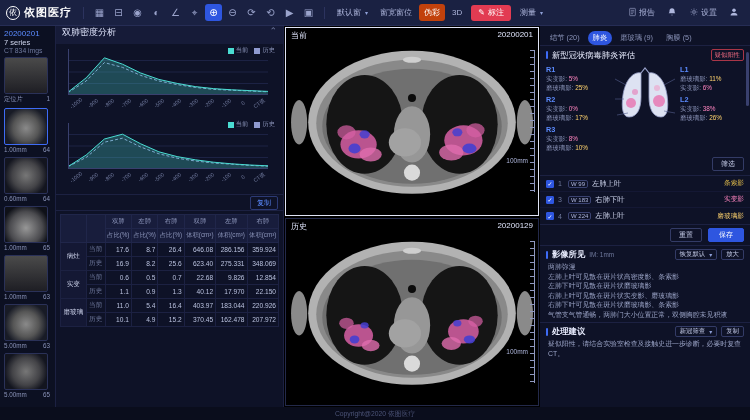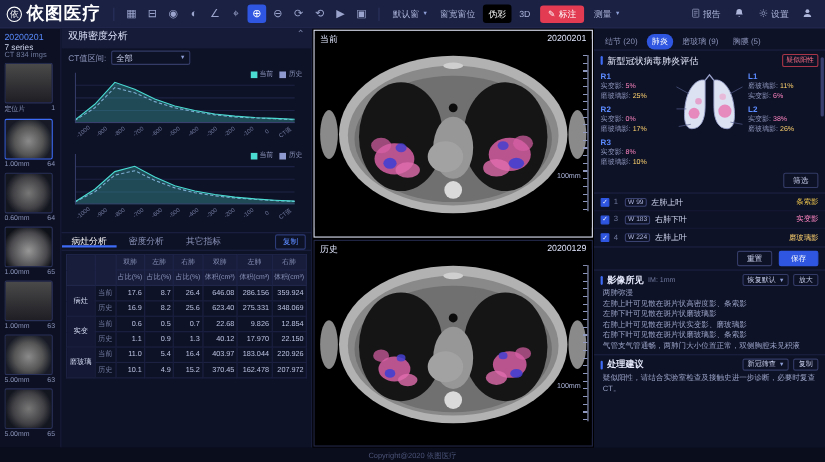--- a/index.html
+++ b/index.html
@@ -6,28 +6,28 @@
 html,body{width:750px;height:420px;overflow:hidden;background:#080b18;
   font-family:"Liberation Sans","DejaVu Sans",sans-serif;color:#ccd2ea;font-size:9px}
 #app{width:750px;height:420px;display:flex;flex-direction:column}
 
 
 .toolbar{height:26px;flex:0 0 26px;background:#1a2142;border-bottom:1px solid #262d55;
   display:flex;align-items:center;padding:0 6px;gap:4px}
 .brand{display:flex;align-items:center;gap:4px;color:#fff;margin-right:4px}
 .brand .logo{width:14px;height:14px;border-radius:50%;border:1.2px solid #fff;
   display:flex;align-items:center;justify-content:center;font-size:8px}
-.brand .bname{font-size:16px;font-weight:bold;letter-spacing:1px}
+.brand .bname{font-size:11px;font-weight:bold;letter-spacing:1px}
 .tb-group{display:flex;align-items:center;gap:2px}
 .tb-icon{width:17px;height:17px;display:inline-flex;align-items:center;justify-content:center;
   color:#9ba4cc;font-size:10px;border-radius:3px;cursor:pointer}
 .tb-icon.on{background:#2e56e0;color:#fff}
 .tb-btn{height:17px;padding:0 5px;color:#aeb6dc;font-size:8px;border-radius:3px;
   display:inline-flex;align-items:center;gap:2px;cursor:pointer;white-space:nowrap}
-.tb-btn.on{background:#000000;color:#fff}
+.tb-btn.on{background:#c2410c;color:#fff}
 .tb-red{height:16px;background:#e23b52;border:none;color:#fff;font-size:8px;border-radius:3px;
   padding:0 7px;display:inline-flex;align-items:center;gap:3px;font-family:inherit;cursor:pointer}
 .vsep{width:1px;height:12px;background:#2c335e;margin:0 3px}
 .caret{font-style:normal;font-size:6px;color:#8fa0d8;margin-left:2px}
 .spacer{flex:1}
 
 
 .main{height:381px;display:flex}
 
 
@@ -264,27 +264,20 @@
             </div>
     </div>
         </div>
     </aside>
 
     <section class="analysis">
       <div class="p-head">
         <span>双肺密度分析</span>
         <span class="ph-c">⌃</span>
       </div>
-      <div class="ct-range">
-        <span>CT值区间:</span>
-        <span class="ctr-v">
-            <span>全部</span>
-            <i class="caret">▾</i>
-          </span>
-      </div>
       <div class="chart">
         <div class="legend">
             <span class="lg"><i style="background:#4adcd2"></i>当前</span>
             <span class="lg"><i style="background:#8f9ad0"></i>历史</span>
           </div>
         <div class="csvg"><svg width="200" height="46">
               <line x1="0" y1="11.5" x2="200" y2="11.5" stroke="#1c2244"></line>
               <line x1="0" y1="23.0" x2="200" y2="23.0" stroke="#1c2244"></line>
               <line x1="0" y1="34.5" x2="200" y2="34.5" stroke="#1c2244"></line>
               <path d="M0.0,43.6L18.2,32.0L36.4,13.6L54.5,18.4L72.7,26.4L90.9,32.0L109.1,35.6L127.3,38.4L145.5,40.4L163.6,41.2L181.8,42.0L200.0,42.8" fill="none" stroke="#8f9ad0" stroke-width="1" stroke-dasharray="3,2"></path>
@@ -332,25 +325,20 @@
             <span>-500</span>
             <span>-400</span>
             <span>-300</span>
             <span>-200</span>
             <span>-100</span>
             <span>0</span>
             <span>CT值</span>
           </div>
       </div>
       <div class="atabs-row">
-        <div class="tb-group">
-            <span class="atab on">病灶分析</span>
-            <span class="atab">密度分析</span>
-            <span class="atab">其它指标</span>
-          </div>
         <span class="copy-btn">复制</span>
       </div>
       <div class="twrap">
         <table class="ltab">
             <thead>
               <tr>
                 <th rowspan="2"></th>
                 <th rowspan="2"></th>
                 <th>双肺</th>
                 <th>左肺</th>

